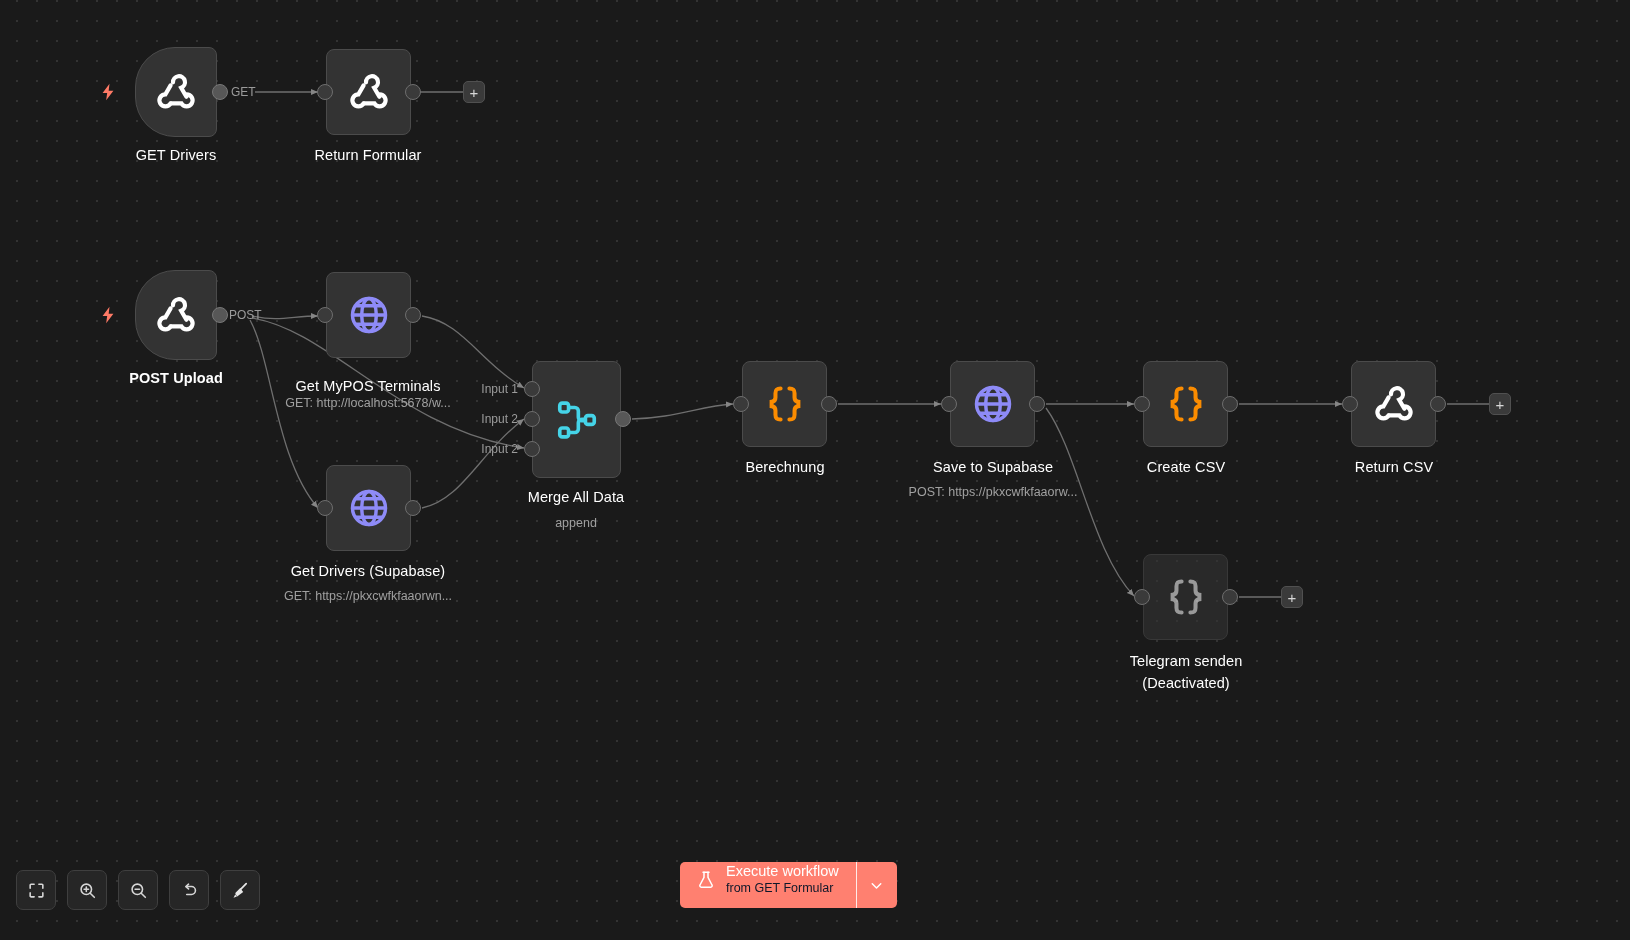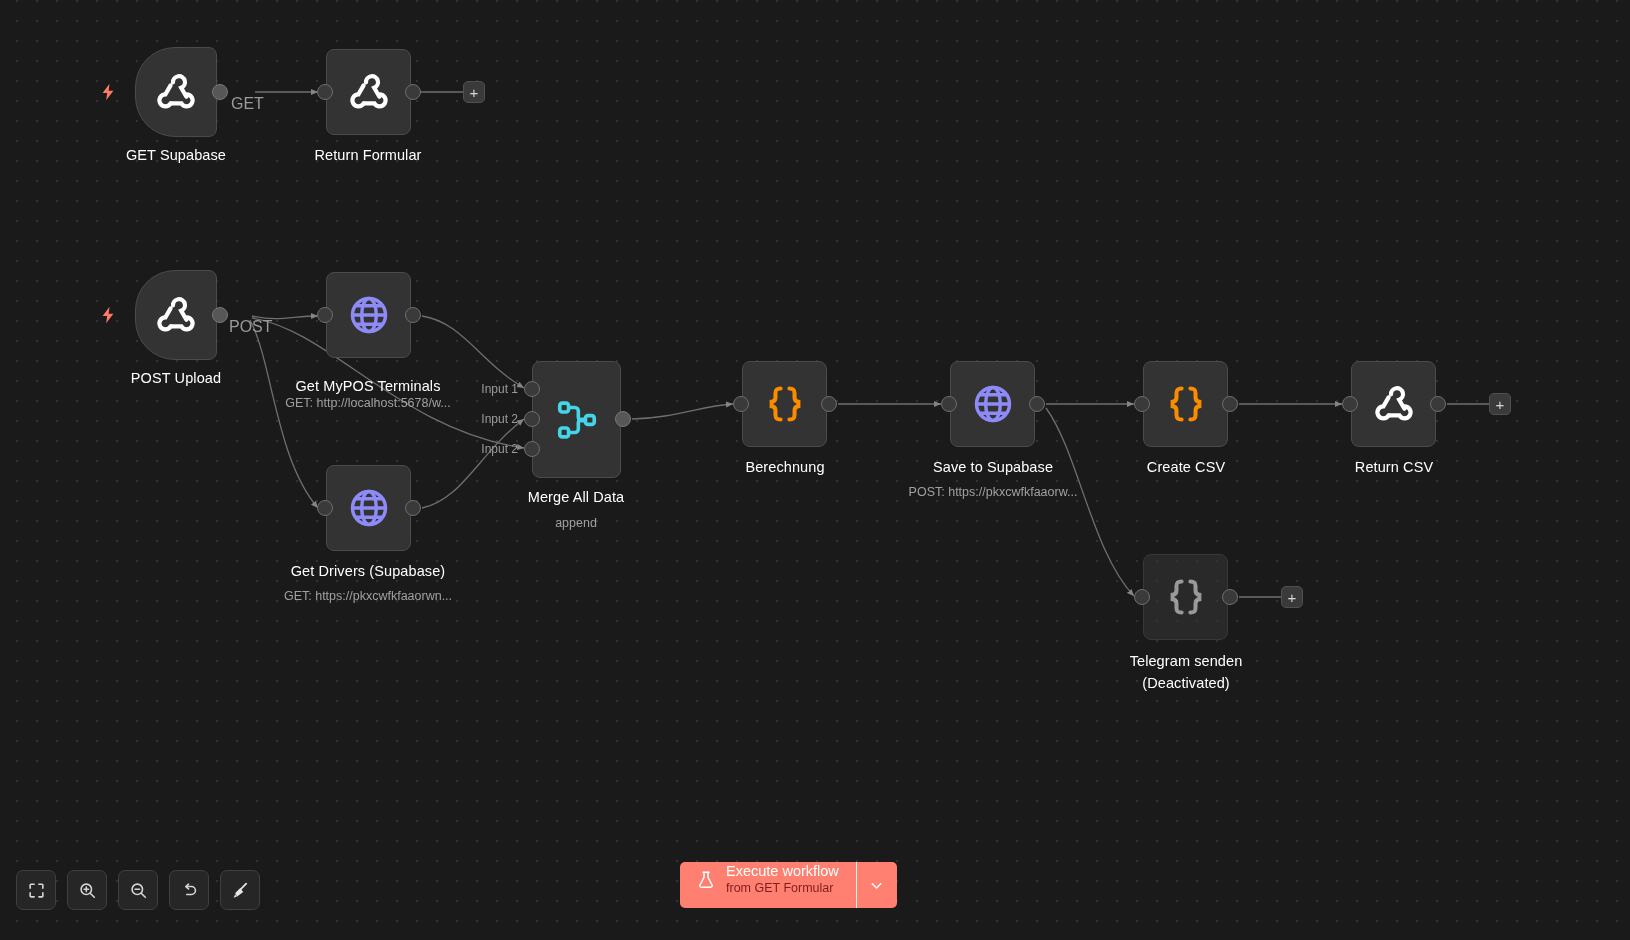--- a/index.html
+++ b/index.html
@@ -86,24 +86,23 @@
     color: #9b9b9b;
     font-size: 12px;
     white-space: nowrap;
     transform: translateY(-50%);
     text-align: right;
   }
 
   .edge-label {
     position: absolute;
     color: #9b9b9b;
-    font-size: 16px;
+    font-size: 12px;
     transform: translateY(-50%);
     white-space: nowrap;
-    margin-top: 12px;
   }
 
   
   .bolt {
     position: absolute;
     width: 20px; height: 22px;
     transform: translate(-50%, -50%);
   }
 
   
@@ -161,21 +160,21 @@
     cursor: pointer;
   }
   #execute-texts { display: flex; flex-direction: column; justify-content: center; }
   .exec-title {
     color: #ffffff;
     font-size: 14.5px;
     line-height: 1.22;
     white-space: nowrap;
   }
   .exec-sub {
-    color: #7f1d1d;
+    color: #0f172a;
     font-size: 12.5px;
     line-height: 1.25;
     white-space: nowrap;
   }
   #execute-divider { width: 1px; background: #ffffff; opacity: .85; }
   #execute-caret {
     width: 40px;
     display: flex;
     align-items: center;
     justify-content: center;
@@ -237,42 +236,42 @@
   </div>
 
   <div class="node trigger" style="left:135px; top:47px; width:82px; height:90px;">
     <svg width="48" height="48" viewBox="0 0 24 24">
       <path d="M10.5 7.2a3 3 0 1 1 4.1 2.7l2.6 4.5" fill="none" stroke="#fff" stroke-width="2.1" stroke-linecap="round"></path>
       <path d="M17.3 13.2a3 3 0 1 1-2.6 4.5H9.5" fill="none" stroke="#fff" stroke-width="2.1" stroke-linecap="round"></path>
       <path d="M9.3 17.7a3 3 0 1 1-2.6-4.5l2.6-4.5" fill="none" stroke="#fff" stroke-width="2.1" stroke-linecap="round"></path>
     </svg>
   </div>
   <div class="ep filled" style="left:220px; top:92px;"></div>
-  <div class="node-label" style="left:176px; top:144px;">GET Supabase</div>
+  <div class="node-label" style="left:176px; top:144px;">GET Drivers</div>
 
   <div class="node" style="left:326px; top:49px; width:85px; height:86px;">
     <svg width="48" height="48" viewBox="0 0 24 24">
       <path d="M10.5 7.2a3 3 0 1 1 4.1 2.7l2.6 4.5" fill="none" stroke="#fff" stroke-width="2.1" stroke-linecap="round"></path>
       <path d="M17.3 13.2a3 3 0 1 1-2.6 4.5H9.5" fill="none" stroke="#fff" stroke-width="2.1" stroke-linecap="round"></path>
       <path d="M9.3 17.7a3 3 0 1 1-2.6-4.5l2.6-4.5" fill="none" stroke="#fff" stroke-width="2.1" stroke-linecap="round"></path>
     </svg>
   </div>
   <div class="ep" style="left:325px; top:92px;"></div>
   <div class="ep" style="left:413px; top:92px;"></div>
   <div class="node-label" style="left:368px; top:144px;">Return Formular</div>
 
   <div class="node trigger" style="left:135px; top:270px; width:82px; height:90px;">
     <svg width="48" height="48" viewBox="0 0 24 24">
       <path d="M10.5 7.2a3 3 0 1 1 4.1 2.7l2.6 4.5" fill="none" stroke="#fff" stroke-width="2.1" stroke-linecap="round"></path>
       <path d="M17.3 13.2a3 3 0 1 1-2.6 4.5H9.5" fill="none" stroke="#fff" stroke-width="2.1" stroke-linecap="round"></path>
       <path d="M9.3 17.7a3 3 0 1 1-2.6-4.5l2.6-4.5" fill="none" stroke="#fff" stroke-width="2.1" stroke-linecap="round"></path>
     </svg>
   </div>
   <div class="ep filled" style="left:220px; top:315px;"></div>
-  <div class="node-label" style="left:176px; top:367px;">POST Upload</div>
+  <div class="node-label" style="left:176px; top:367px;font-weight:bold;">POST Upload</div>
 
   <div class="node" style="left:326px; top:272px; width:85px; height:86px;">
     <svg width="44" height="44" viewBox="0 0 24 24">
       <circle cx="12" cy="12" r="9" fill="none" stroke="#8e8bf7" stroke-width="1.9"></circle>
       <ellipse cx="12" cy="12" rx="4" ry="9" fill="none" stroke="#8e8bf7" stroke-width="1.9"></ellipse>
       <path d="M3 12h18M4.4 7h15.2M4.4 17h15.2" fill="none" stroke="#8e8bf7" stroke-width="1.9"></path>
     </svg>
   </div>
   <div class="ep" style="left:325px; top:315px;"></div>
   <div class="ep" style="left:413px; top:315px;"></div>

